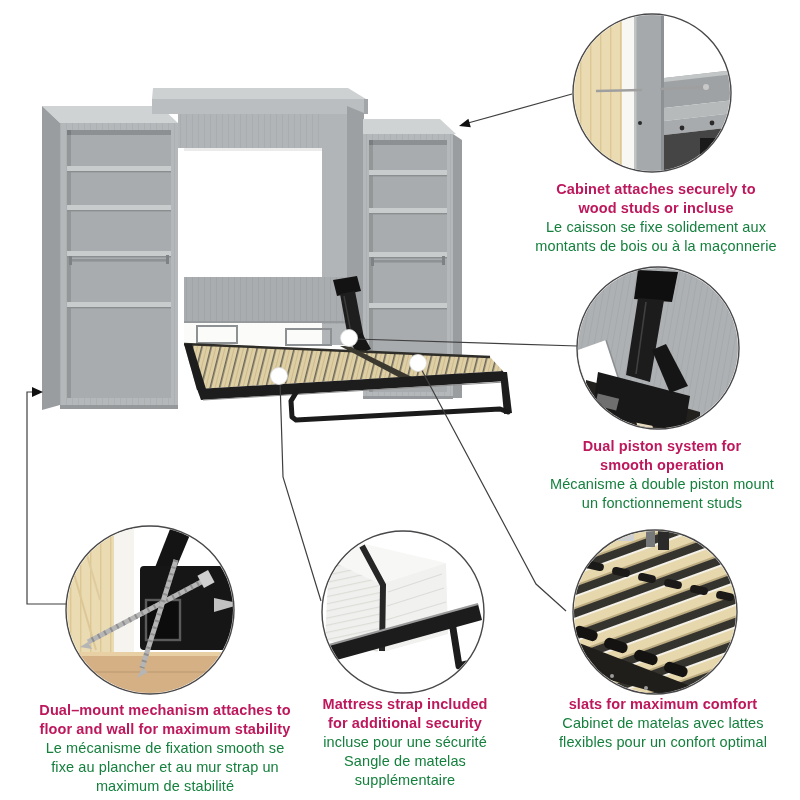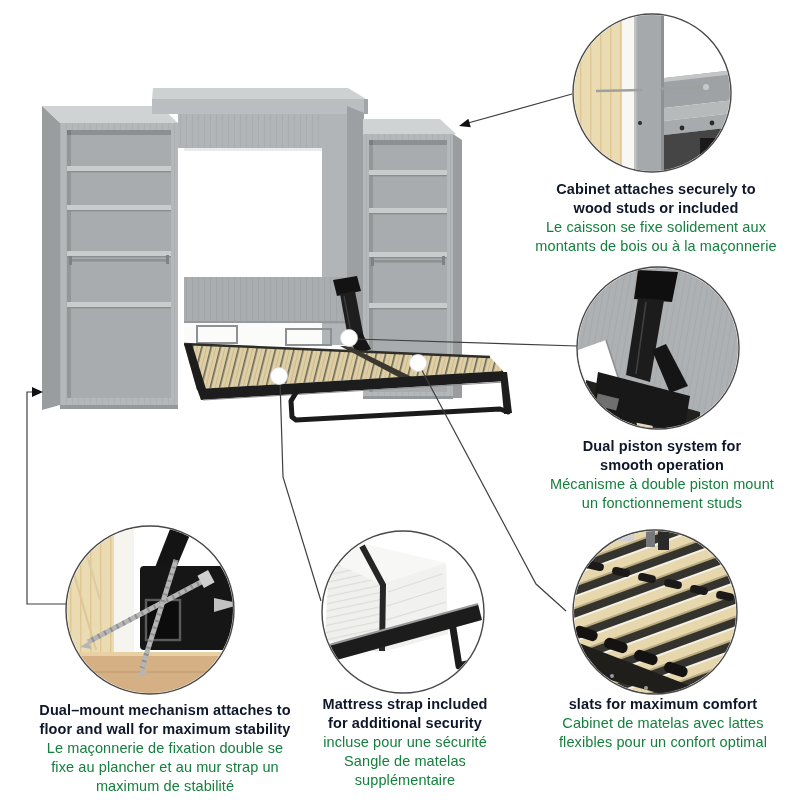--- a/index.html
+++ b/index.html
@@ -1,20 +1,20 @@
 <!DOCTYPE html>
 <html><head>
 <meta charset="utf-8">
 <style>
   html,body{margin:0;padding:0;background:#ffffff;}
   body{width:800px;height:800px;font-family:"Liberation Sans",sans-serif;}
   .stage{position:relative;width:800px;height:800px;overflow:hidden;background:#ffffff;}
   .stage svg{position:absolute;left:0;top:0;}
   .feature{position:absolute;text-align:center;}
-  .feature .en div{font-size:14.5px;line-height:19px;font-weight:600;color:#0f172a;letter-spacing:.1px;}
+  .feature .en div{font-size:14.5px;line-height:19px;font-weight:600;color:#be185d;letter-spacing:.1px;}
   .feature .fr div{font-size:14.5px;line-height:19px;font-weight:400;color:#15803d;letter-spacing:.1px;}
   #f-wall-anchor{left:516px;top:180px;width:280px;}
   #f-dual-piston{left:528px;top:437px;width:268px;}
   #f-dual-mount{left:28px;top:695px;width:274px;margin-top:6px;}
   #f-mattress-strap{left:288px;top:695px;width:234px;}
   #f-slat-support{left:526px;top:695px;width:274px;}
 </style>
 </head>
 <body>
 
@@ -291,21 +291,21 @@
       <rect x="646" y="527" width="9" height="20" fill="#77787a"></rect>
       <rect x="658" y="527" width="11" height="23" fill="#2a2a2a"></rect>
       <rect x="600" y="527" width="34" height="14" fill="#cfd0d1"></rect>
     </g>
   </g>
 </svg>
 
   <div class="feature" id="f-wall-anchor">
     <div class="en">
       <div>Cabinet attaches securely to</div>
-      <div>wood studs or included</div>
+      <div>wood studs or incluse</div>
     </div>
     <div class="fr">
       <div>Le caisson se fixe solidement aux</div>
       <div>montants de bois ou à la maçonnerie</div>
     </div>
   </div>
 
   <div class="feature" id="f-dual-piston">
     <div class="en">
       <div>Dual piston system for</div>
@@ -316,21 +316,21 @@
       <div>un fonctionnement studs</div>
     </div>
   </div>
 
   <div class="feature" id="f-dual-mount">
     <div class="en">
       <div>Dual–mount mechanism attaches to</div>
       <div>floor and wall for maximum stability</div>
     </div>
     <div class="fr">
-      <div>Le maçonnerie de fixation double se</div>
+      <div>Le mécanisme de fixation smooth se</div>
       <div>fixe au plancher et au mur strap un</div>
       <div>maximum de stabilité</div>
     </div>
   </div>
 
   <div class="feature" id="f-mattress-strap">
     <div class="en">
       <div>Mattress strap included</div>
       <div>for additional security</div>
     </div>

